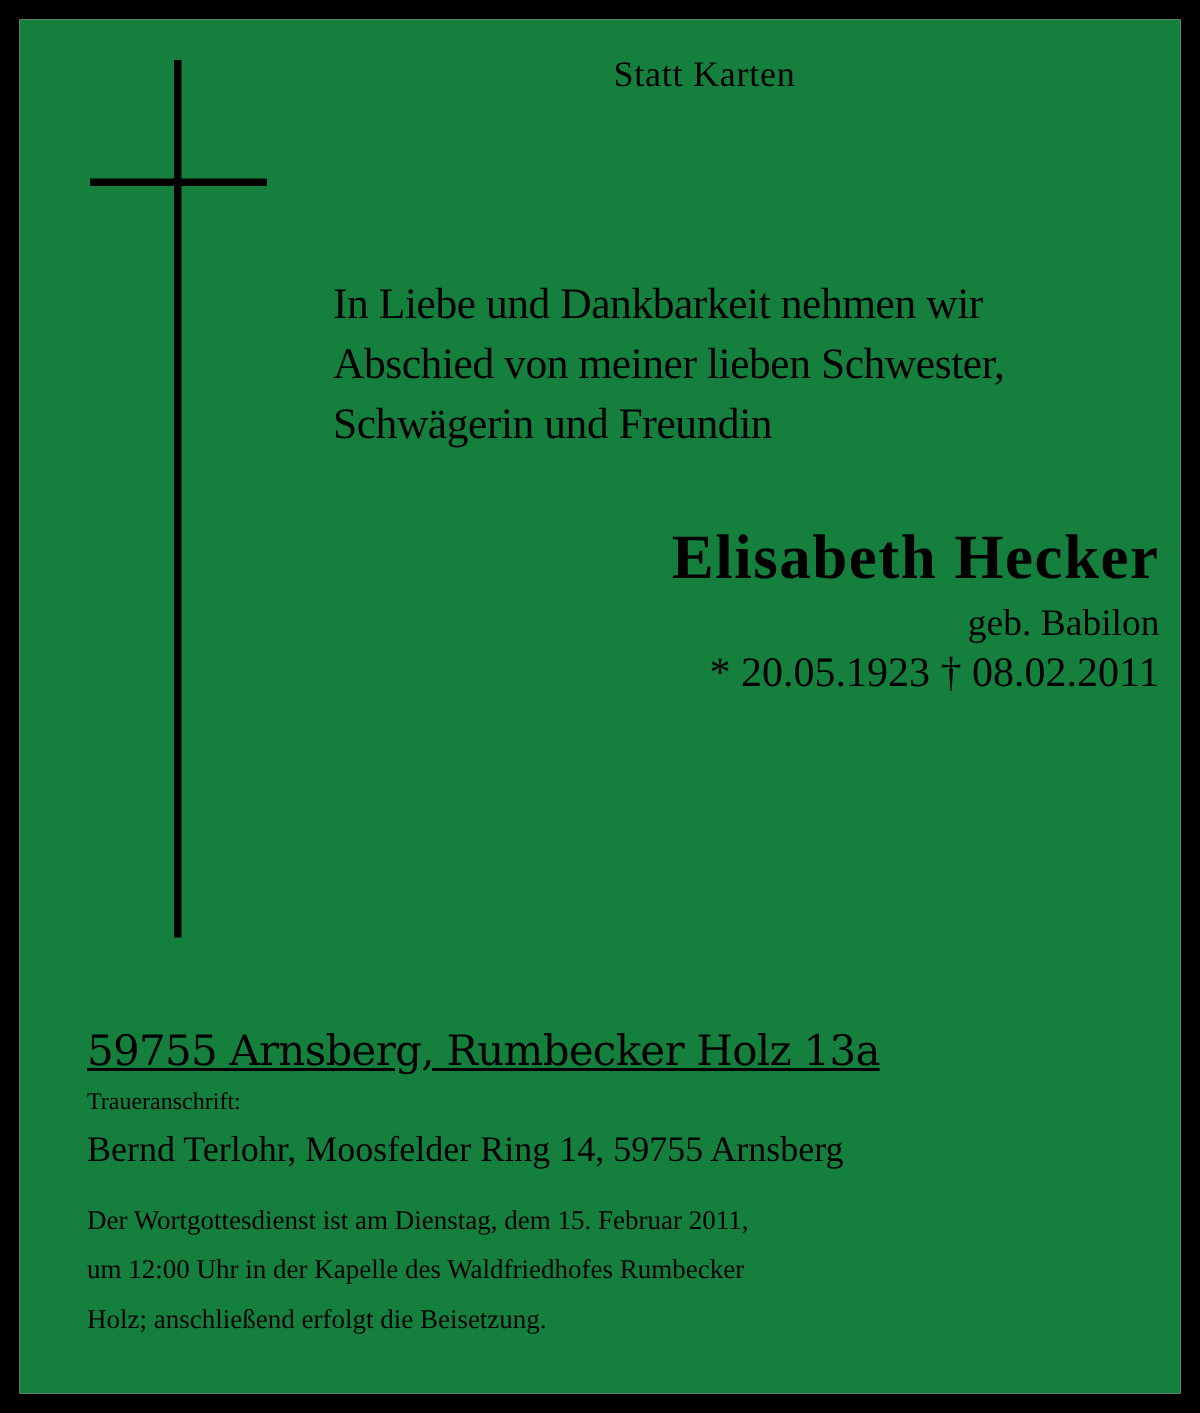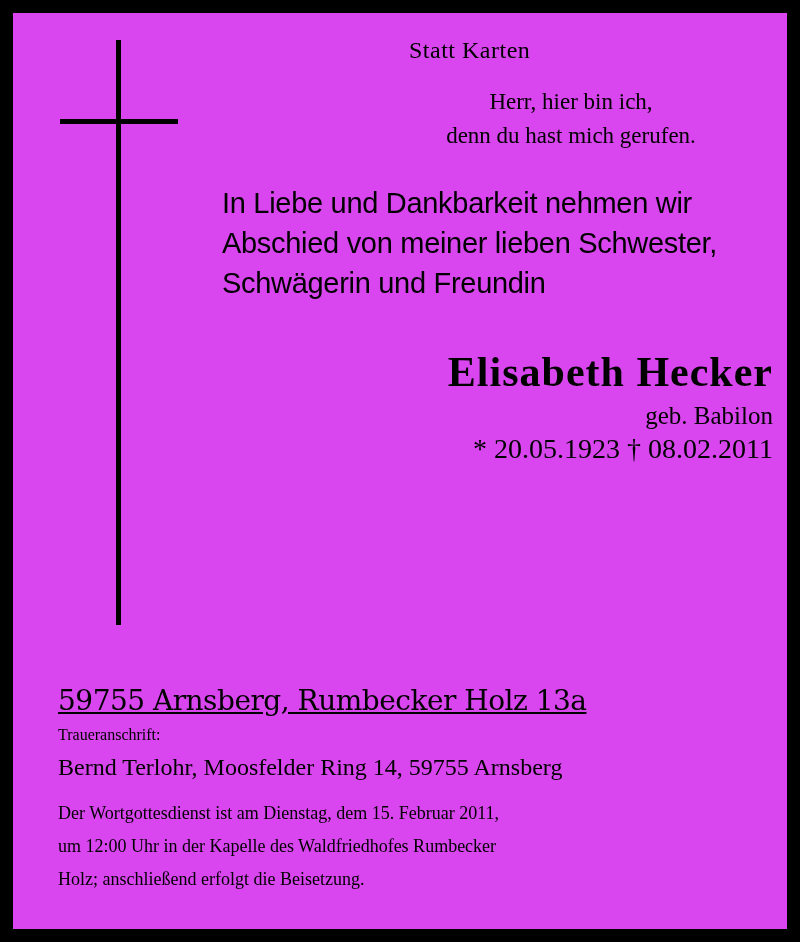--- a/index.html
+++ b/index.html
@@ -21,21 +21,21 @@
     box-sizing: border-box;
     background: #ffffff;
     border: 13px solid #000000;
     overflow: hidden;
   }
 
   .canvas {
     position: relative;
     width: 100%;
     height: 100%;
-    background: #d946ef;
+    background: #15803d;
   }
 
   
   .cross-stem {
     position: absolute;
     left: 103px;
     top: 27px;
     width: 5px;
     height: 585px;
     background: #000000;
@@ -75,21 +75,21 @@
   
   .lead {
     position: absolute;
     left: 209px;
     top: 170px;
     width: 512px;
     font-size: 29px;
     line-height: 40px;
     text-align: justify;
     text-align-last: left;
-    font-family: Liberation Sans, sans-serif;
+    font-family: Liberation Serif, serif;
     font-weight: 400;
     letter-spacing: -0.3px;
   }
   .lead .lline {
     display: block;
     white-space: nowrap;
   }
 
   
   .nameblock {
@@ -184,24 +184,20 @@
 <body>
 
 <div class="notice">
   <div class="canvas">
 
     <div class="cross-stem"></div>
     <div class="cross-bar"></div>
 
     <div class="statt-karten">Statt Karten</div>
 
-    <div class="verse">
-      <span class="vline">Herr, hier bin ich,</span>
-      <span class="vline">denn du hast mich gerufen.</span>
-    </div>
 
     <div class="lead">
       <span class="lline">In Liebe und Dankbarkeit nehmen wir</span>
       <span class="lline">Abschied von meiner lieben Schwester,</span>
       <span class="lline">Schwägerin und Freundin</span>
     </div>
 
     <div class="nameblock">
       <div class="deceased-name">Elisabeth  Hecker</div>
       <div class="maiden-name">geb. Babilon</div>

